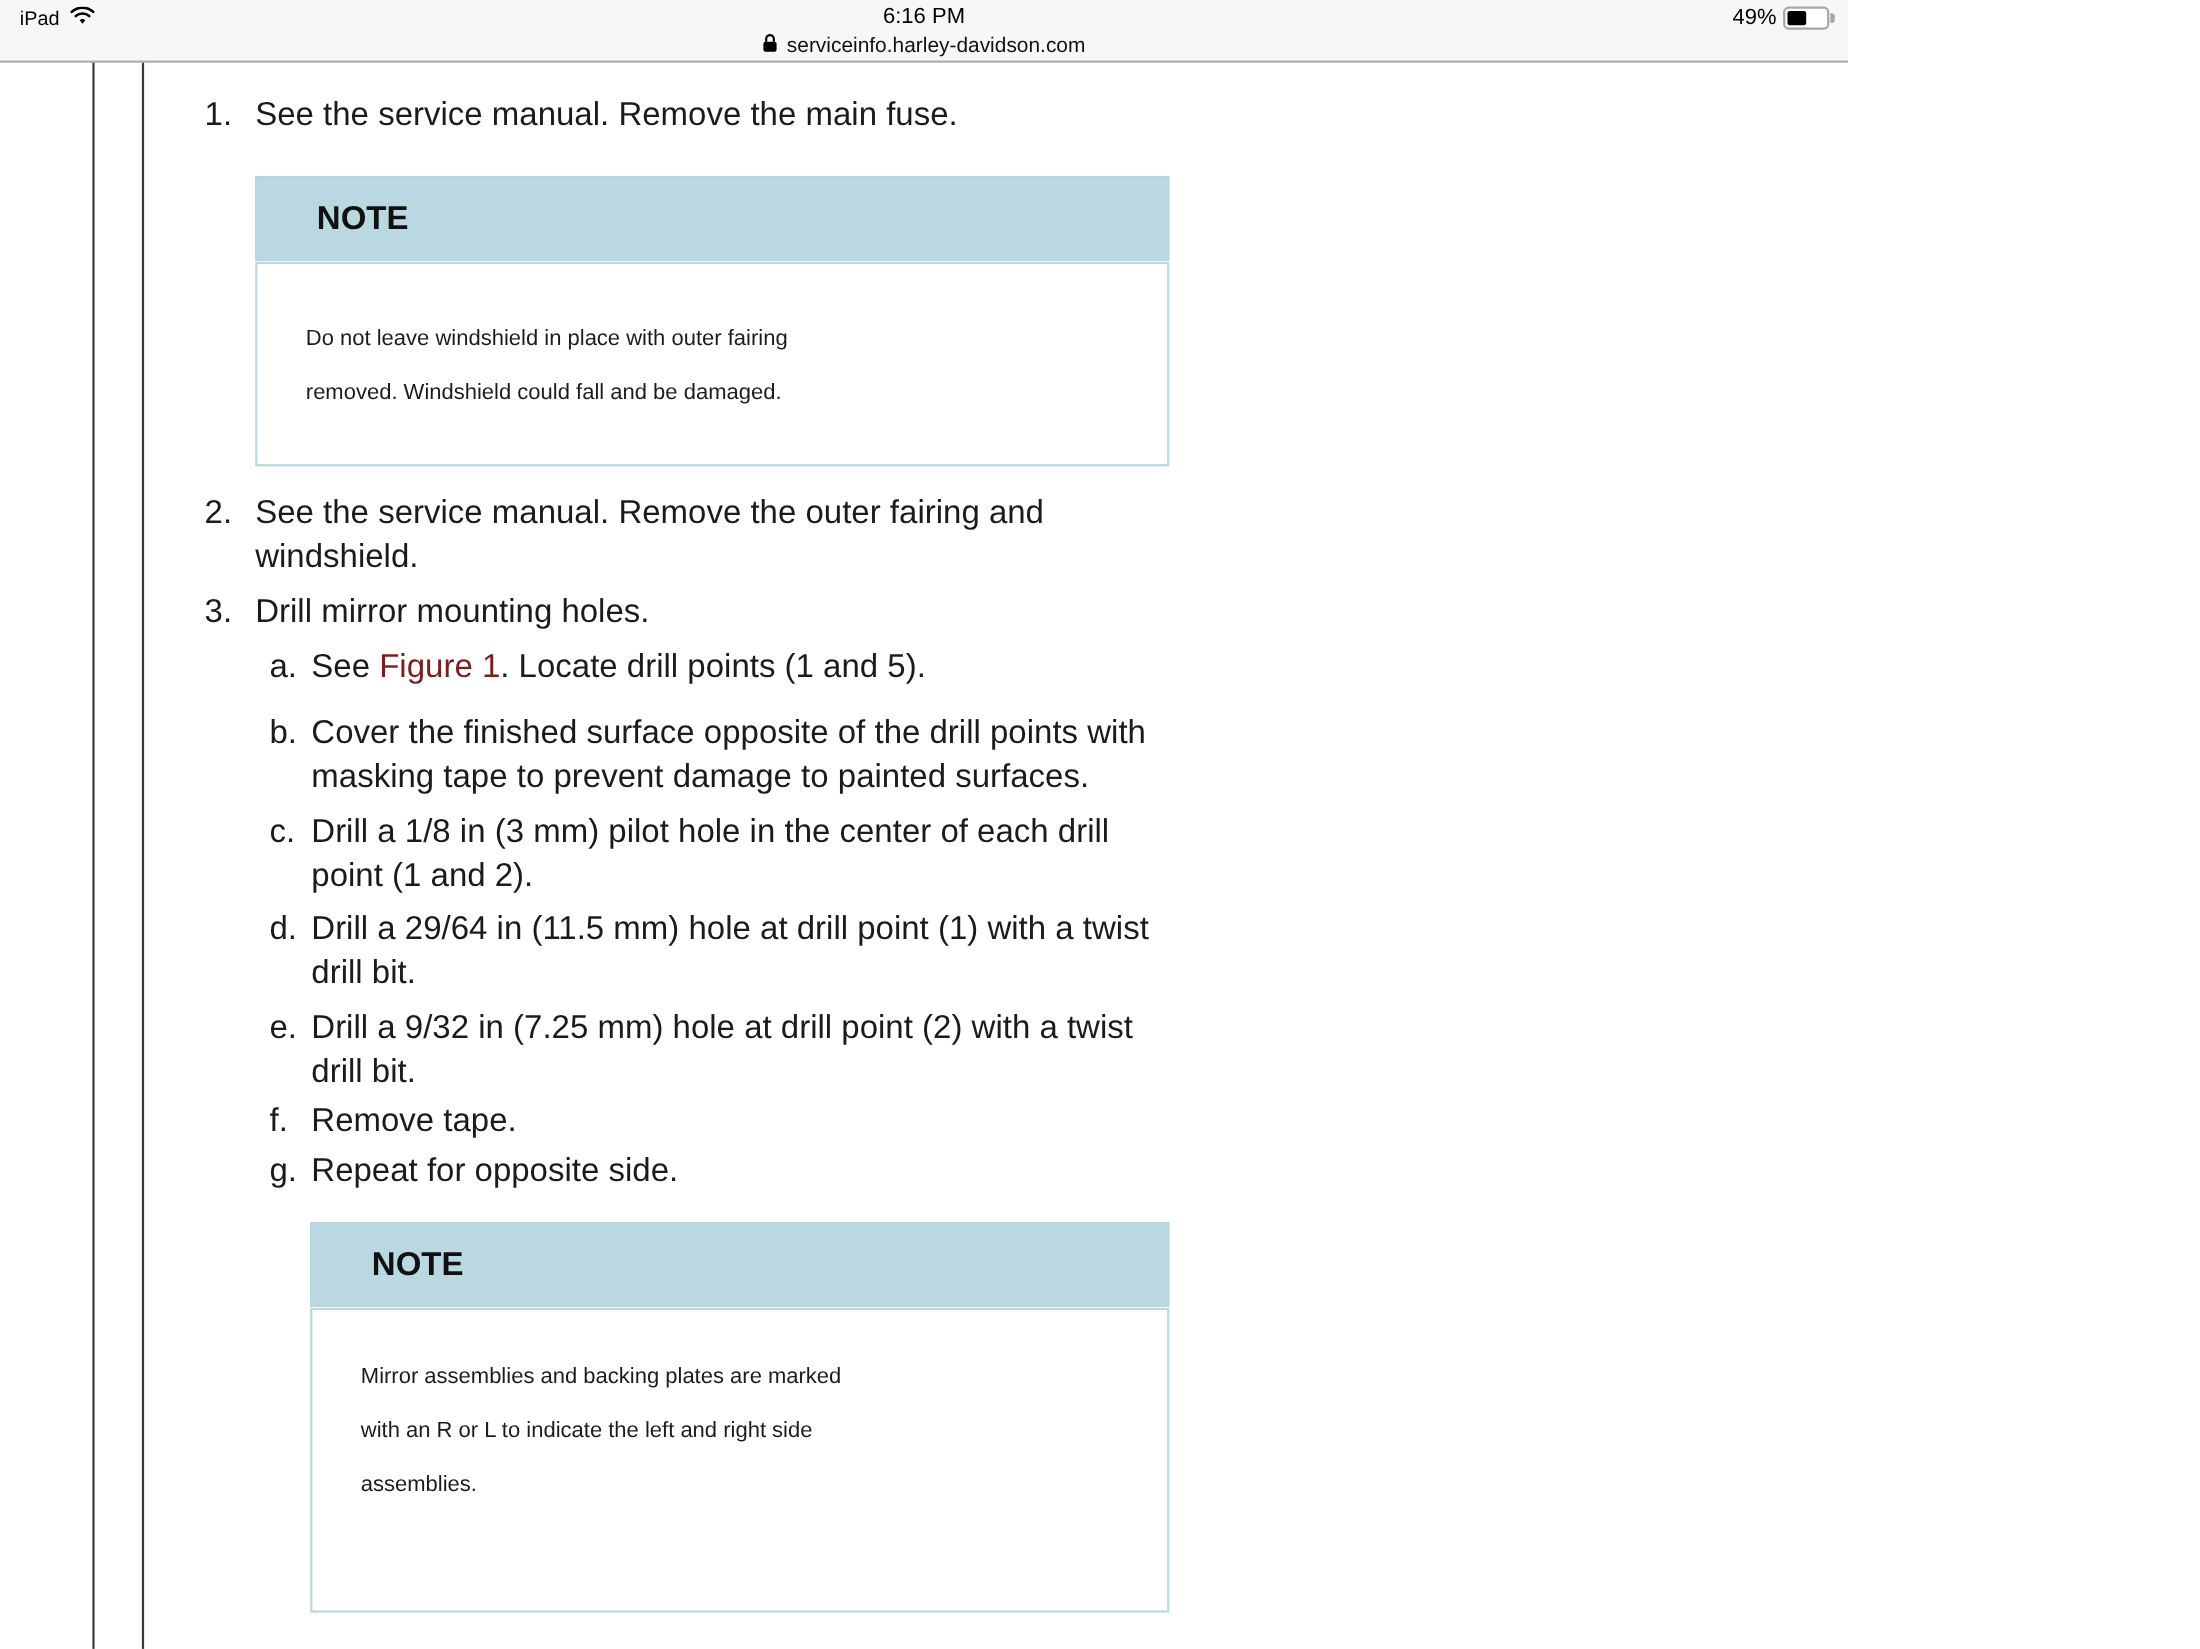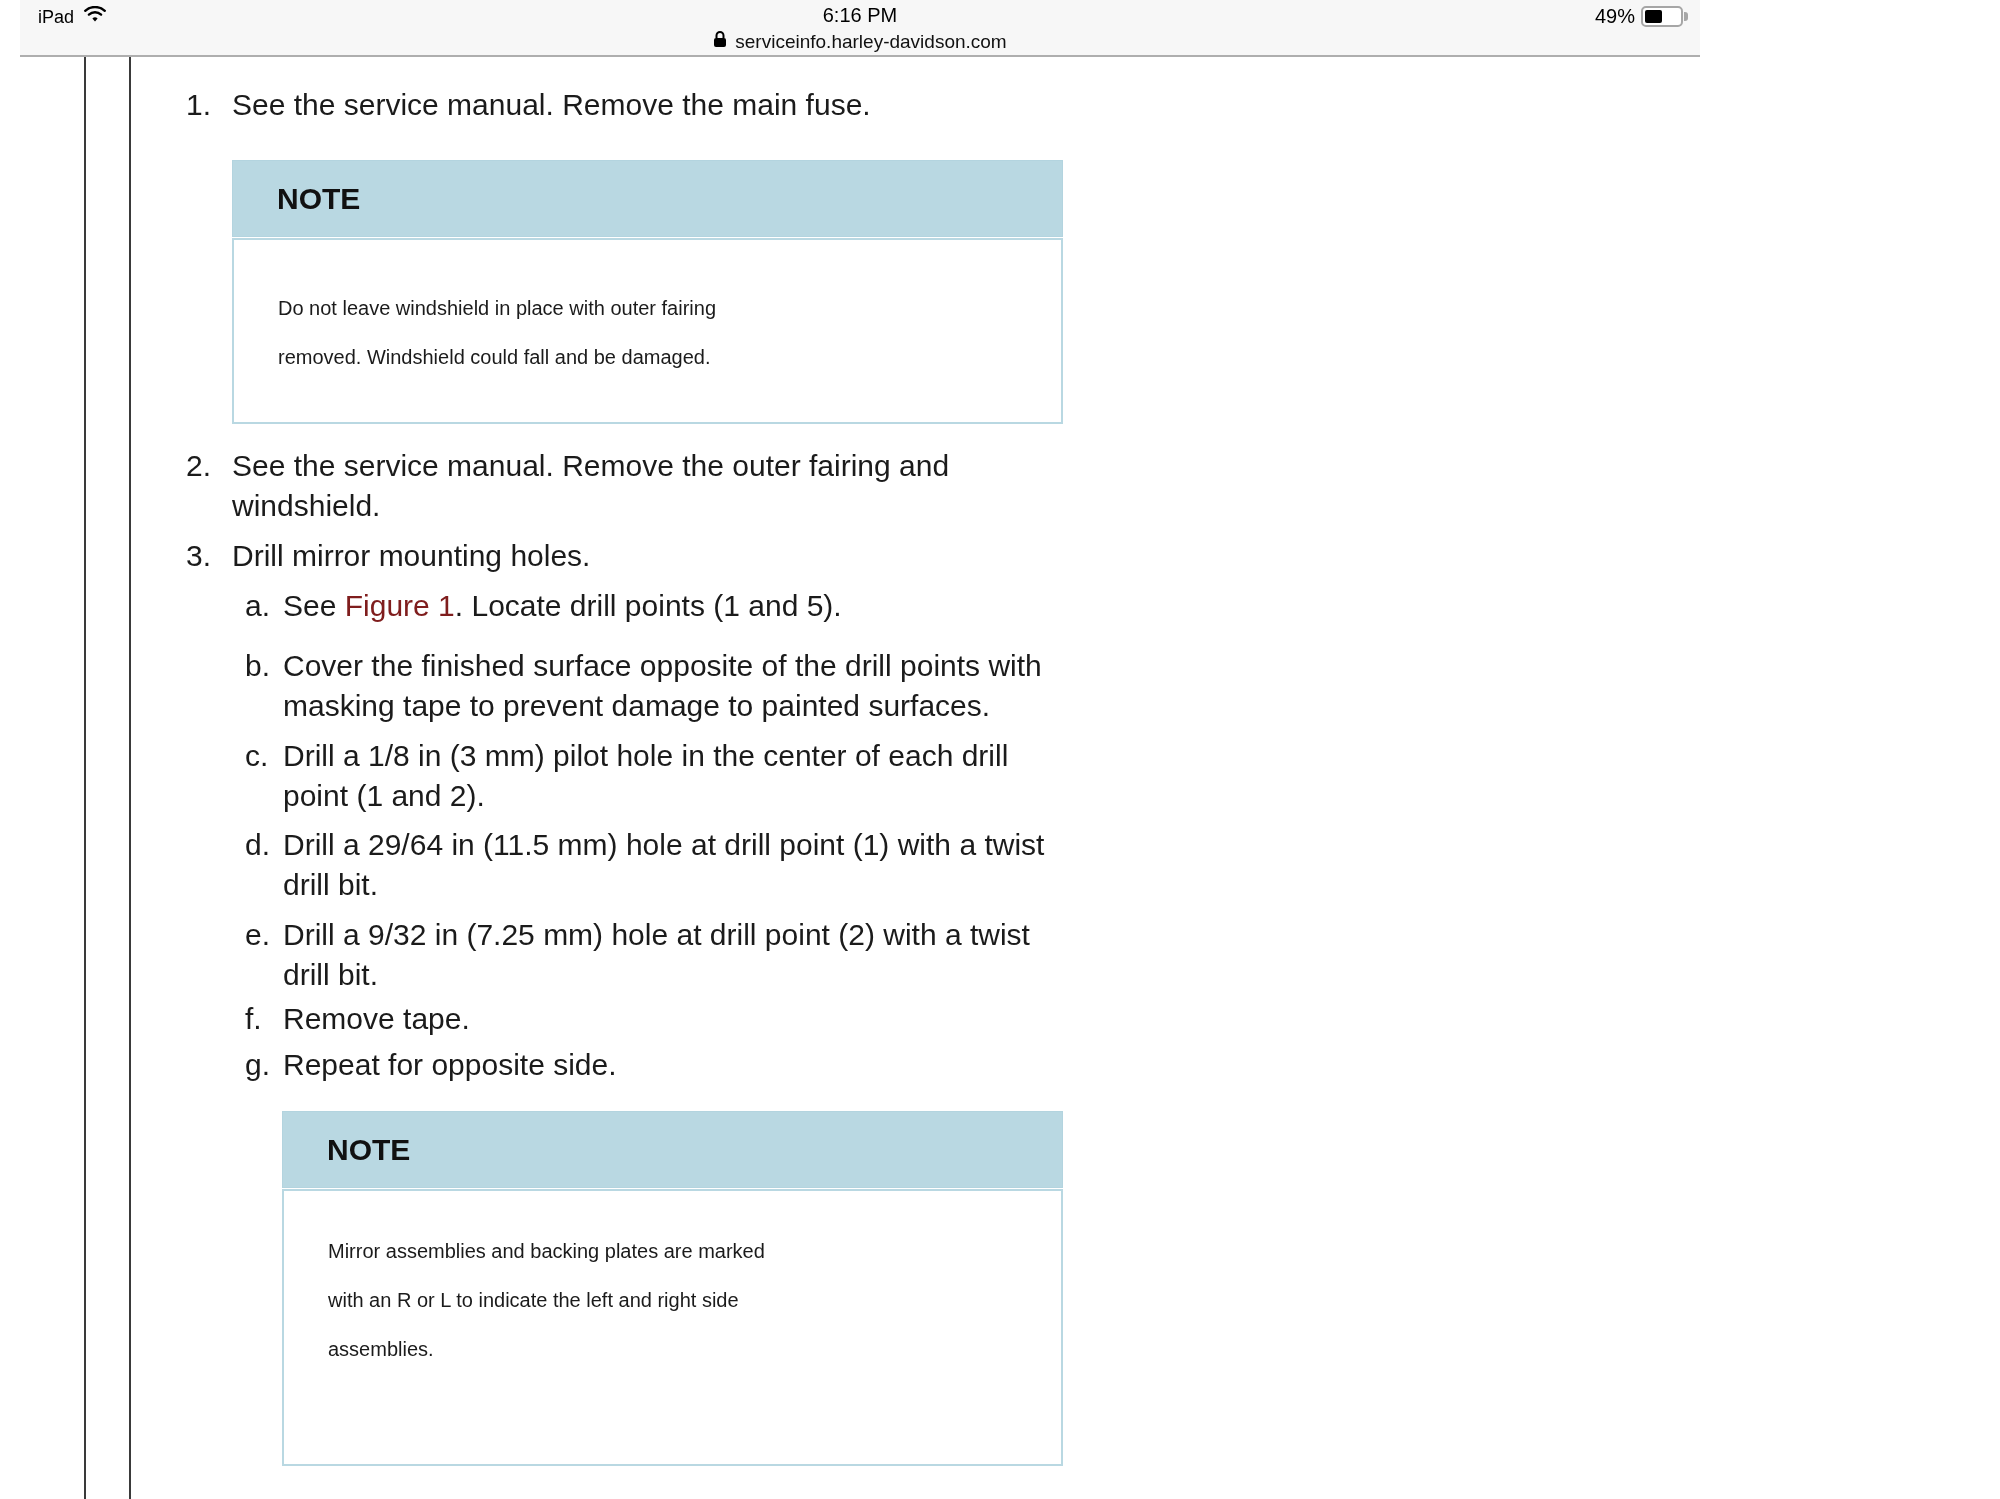--- a/index.html
+++ b/index.html
@@ -2,21 +2,21 @@
 <html><head>
 <meta charset="utf-8">
 <style>
   * { margin:0; padding:0; box-sizing:border-box; }
   html,body { background:#fff; }
   body { font-family:"Liberation Sans","DejaVu Sans",sans-serif; color:#1a1a1a; }
   .screen { position:relative; width:2000px; height:1499px; overflow:hidden; background:#ffffff; }
 
   
   .statusbar { position:absolute; left:0; top:0; width:1680px; height:57px;
-               background:#f7f7f7; border-bottom:2px solid #aeaeae;margin-left:20px; }
+               background:#f7f7f7; border-bottom:2px solid #aeaeae; }
   .sb-carrier { position:absolute; left:18px; top:6px; display:flex; align-items:center; gap:9px;
                 font-size:18px; color:#000; }
   .sb-time { position:absolute; left:0; top:4px; width:100%; text-align:center;
              font-size:20px; font-weight:400; color:#000; }
   .sb-batt { position:absolute; right:12px; top:5px; display:flex; align-items:center; gap:6px;
              font-size:20px; color:#000; }
   .batt-body { position:relative; width:42px; height:21px; border:2px solid #a6a6a6;
                border-radius:5px; background:#fff; }
   .batt-fill { position:absolute; left:2px; top:2px; bottom:2px; width:17px; background:#000; border-radius:2px; }
   .batt-nub { width:4px; height:9px; background:#a6a6a6; border-radius:0 3px 3px 0; margin-left:1px; }
@@ -36,21 +36,21 @@
   .m-t28{margin-top:28px} .m-t35{margin-top:35px} .m-t22{margin-top:22px}
   .m-t10{margin-top:10px} .m-t20{margin-top:20px} .m-t9{margin-top:9px}
   .m-t4{margin-top:4px} .m-t6{margin-top:6px} .m-t26{margin-top:26px}
 
   .figure-link { color:#7f1d1d; font-weight:400; }
 
   .note { background:#fff; }
   .note1 { margin-left:46px; width:831px; }
   .note2 { margin-left:96px; width:781px; }
   .note-header { height:77px; background:#b9d8e2; border:1px solid #b3d4df;
-                 display:flex; align-items:center; padding-left:44px;
+                 display:flex; align-items:center; padding-left:55px;
                  font-weight:700; font-size:30px; color:#111;text-align:right; }
   .note-body { border:2px solid #b9d8e2; background:#fff; margin-top:1px;
                padding:44px 44px 40px 44px; line-height:49px; font-size:20px; }
   .note-body p { white-space:pre-line; }
   .note2 .note-body { padding-top:36px; padding-bottom:90px; }
   .para-gap { margin-top:24px; }
   .bold { font-weight:700; color:#111; }
 </style>
 </head>
 <body>

